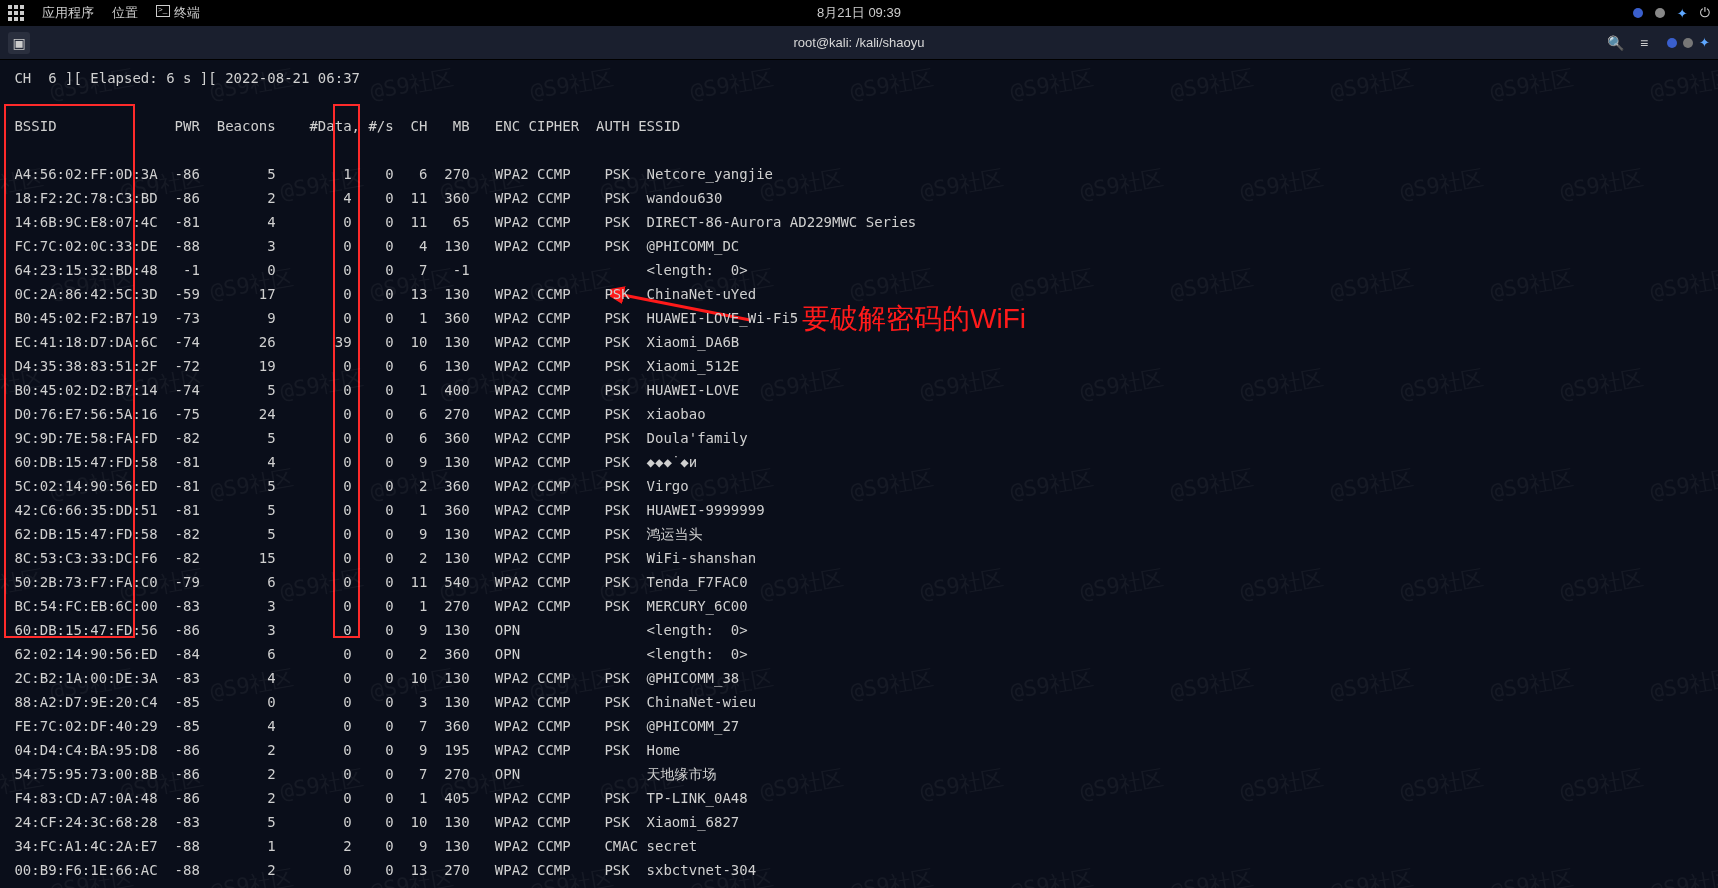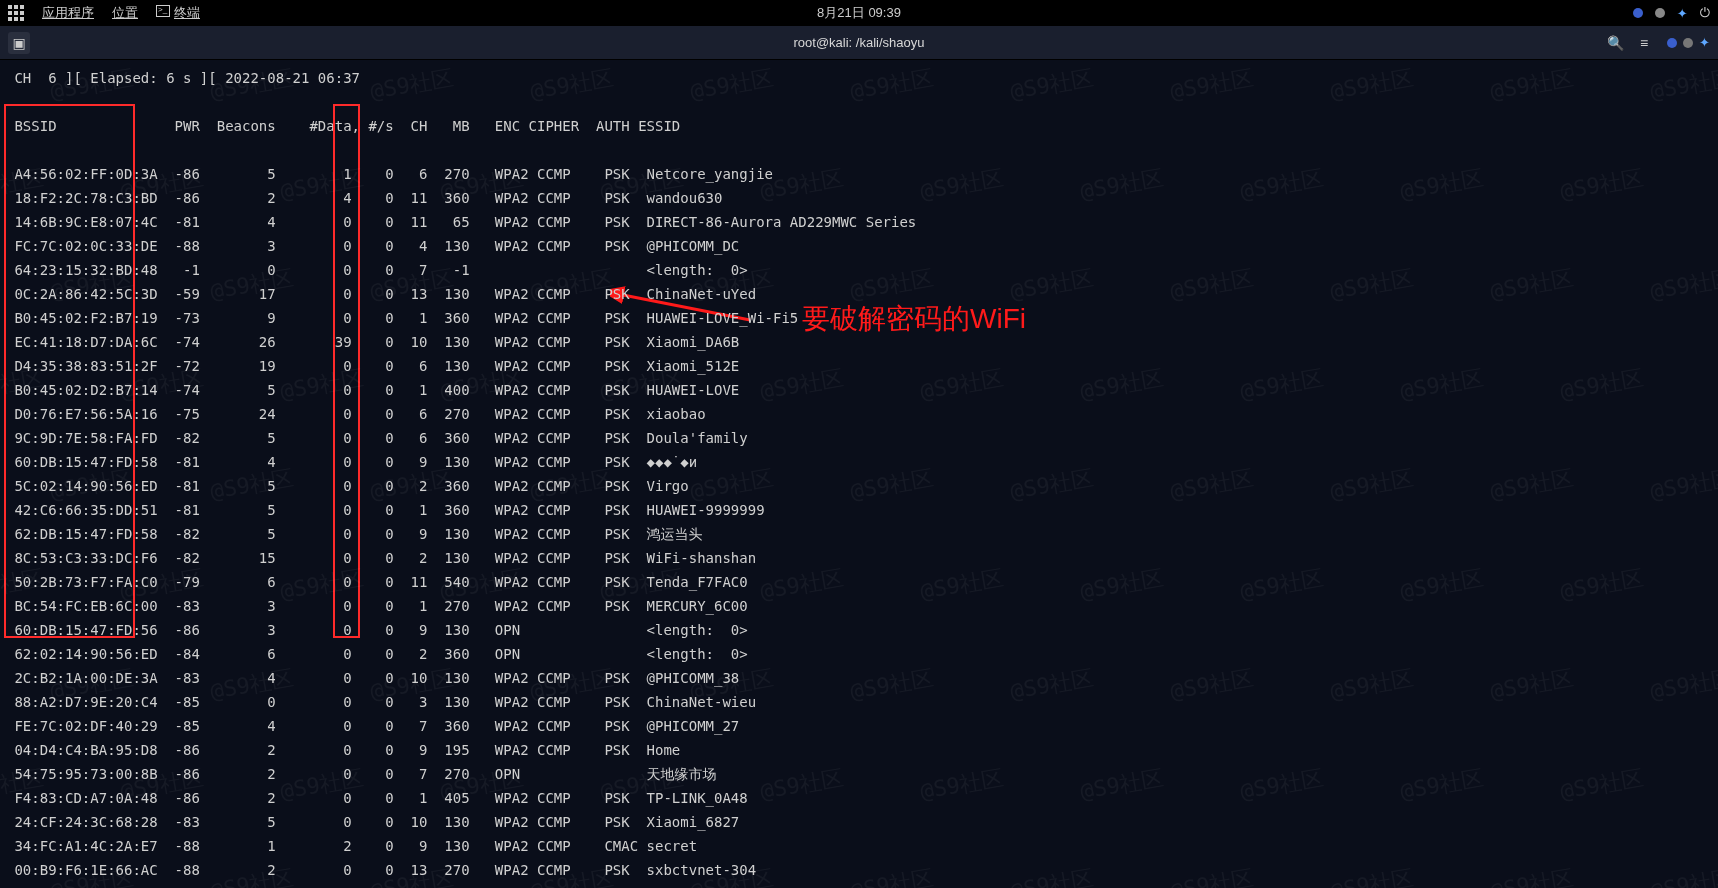--- a/index.html
+++ b/index.html
@@ -21,21 +21,21 @@
     position:absolute; color:rgba(255,255,255,0.05);
     font-size:22px; white-space:nowrap;
     transform:rotate(-10deg);
   }
   
   .topbar {
     height:26px; background:#000; display:flex; align-items:center;
     color:#ccc; font-family:sans-serif; font-size:13px;
     padding:0 8px; position:relative; z-index:10;
   }
-  .topbar .left { display:flex; gap:18px; align-items:center;text-decoration:underline; }
+  .topbar .left { display:flex; gap:18px; align-items:center; }
   .topbar .center {
     position:absolute; left:50%; transform:translateX(-50%);
   }
   .topbar .right { margin-left:auto; display:flex; gap:12px; align-items:center;}
   .activities { display:grid; grid-template-columns:repeat(3,4px); grid-template-rows:repeat(3,4px); gap:2px;}
   .activities i { background:#ccc; display:block; width:4px; height:4px;}
   .term-icon { width:14px; height:12px; border:1px solid #ccc; display:inline-block; margin-right:4px; position:relative;}
   .term-icon::after{content:">_"; font-size:8px; position:absolute; top:-1px; left:1px;}
   
   .titlebar {

